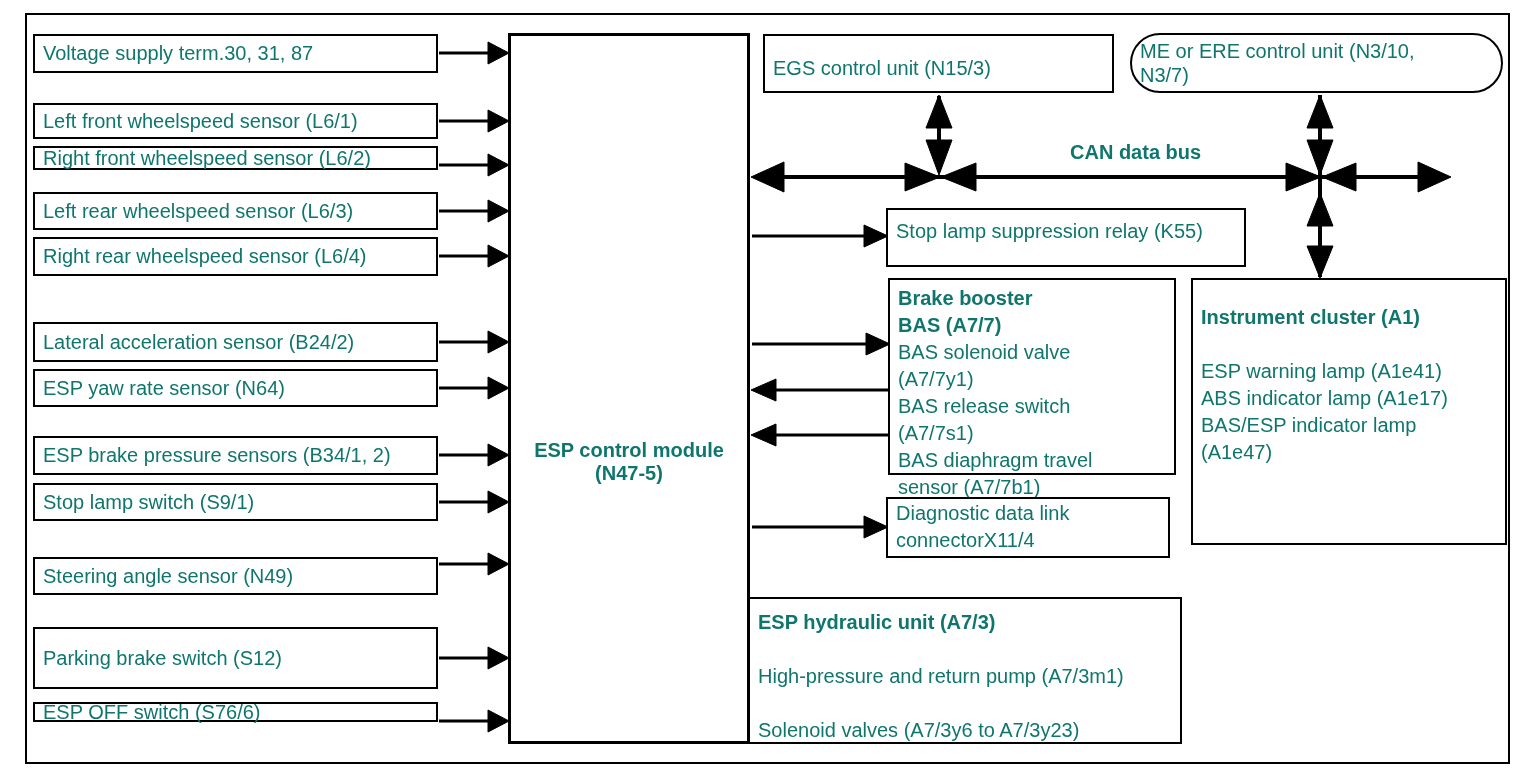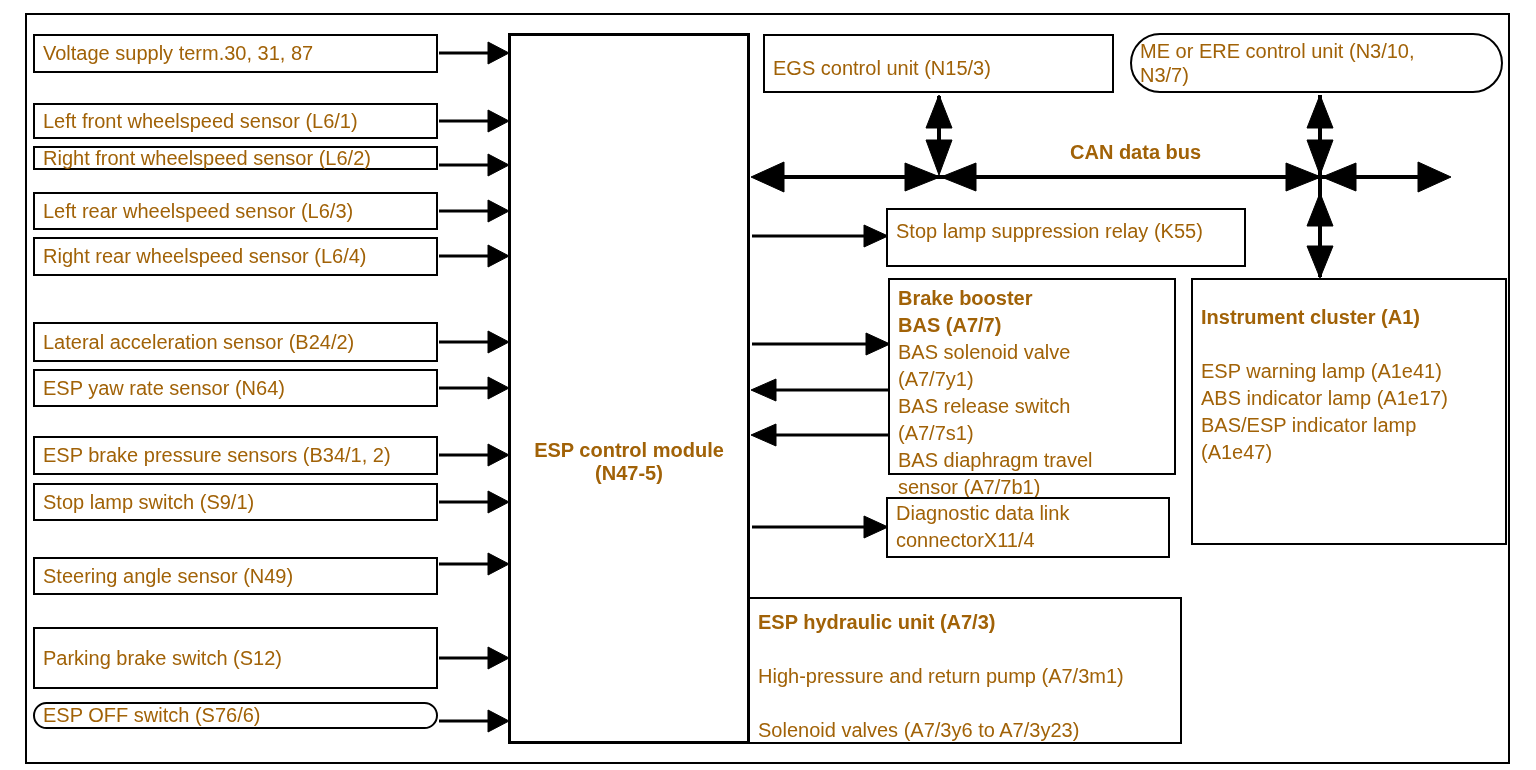--- a/index.html
+++ b/index.html
@@ -2,21 +2,21 @@
 <html><head>
 <meta charset="utf-8">
 <style>
   html, body { margin: 0; padding: 0; background: #fff; }
   .canvas {
     position: relative;
     width: 1536px;
     height: 770px;
     background: #ffffff;
     font-family: "Liberation Sans", sans-serif;
-    color: #a16207;
+    color: #0f766e;
     overflow: hidden;
   }
   .outer-frame {
     position: absolute;
     left: 25px; top: 13px;
     width: 1485px; height: 751px;
     border: 2px solid #000;
     box-sizing: border-box;
   }
   .box {
@@ -182,21 +182,21 @@
     </div>
   <div class="box input-box" style="top:483px;height:38px;">
       <span>Stop lamp switch (S9/1)</span>
     </div>
   <div class="box input-box" style="top:545px;height:38px;margin-top:12px;">
       <span>Steering angle sensor (N49)</span>
     </div>
   <div class="box input-box" style="top:627px;height:62px;">
       <span>Parking brake switch (S12)</span>
     </div>
-  <div class="box input-box" style="top:702px;height:27px;border-radius:14px;">
+  <div class="box input-box" style="top:702px;height:20px;">
       <span>ESP OFF switch (S76/6)</span>
     </div>
 
   <div class="box" style="left:508px;top:33px;width:242px;height:711px;border-width:3px;">
     <div class="esp-module-label">
       <div>ESP control module</div>
       <div>(N47-5)</div>
     </div>
   </div>
 

